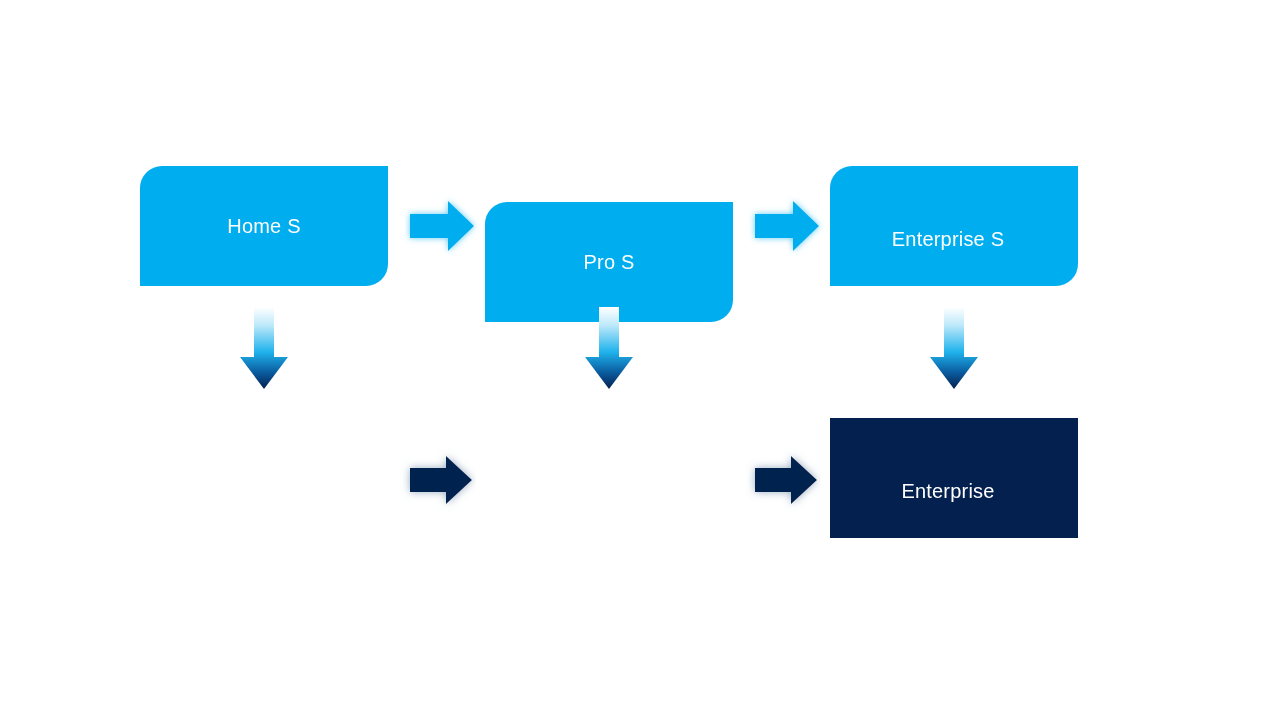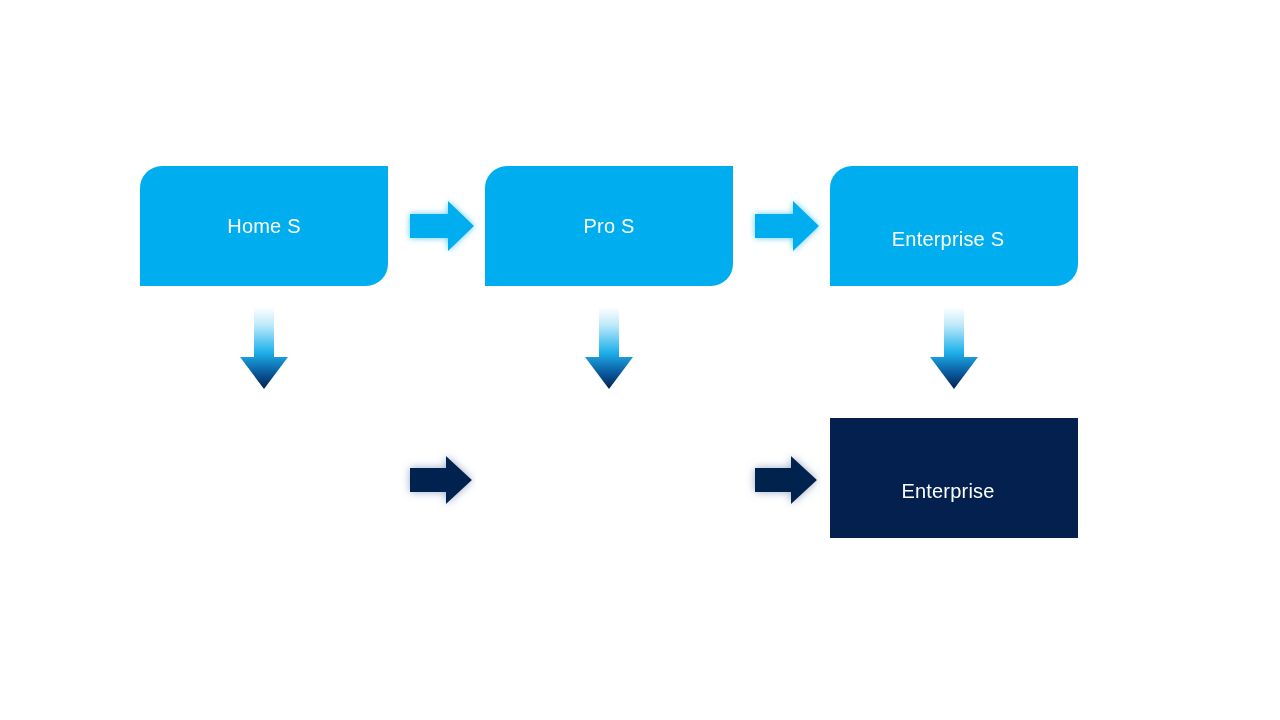--- a/index.html
+++ b/index.html
@@ -41,21 +41,21 @@
     border-radius: 22px 0 22px 0;
   }
   .node-bottom {
     width: 248px;
     height: 120px;
     top: 418px;
     background: #04204F;
     border-radius: 0;
   }
   .col-1 { left: 140px; }
-  .col-2 { left: 485px; }
+  .col-2 { left: 485px; margin-top: 36px; }
   .col-3 { left: 830px; }
 
   .node-label {
     display: block;
     pointer-events: none;
   }
   
   .node-bottom .node-label { transform: translateX(-14px); }
   .node-top.col-3 .node-label,
   .node-bottom.col-3 .node-label { transform: translateX(-6px); margin-top: 26px; }

